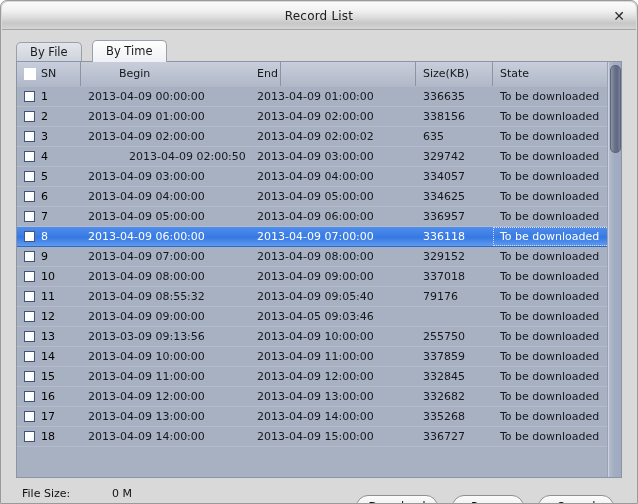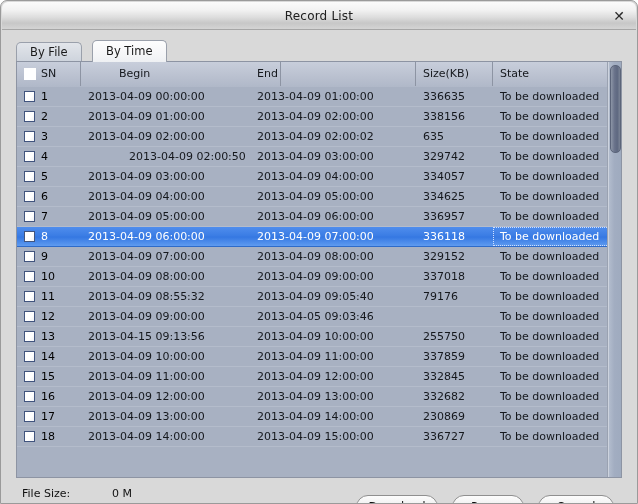--- a/index.html
+++ b/index.html
@@ -412,21 +412,21 @@
           <div class="row">
             <div class="rowcheck"></div>
             <div class="sn-label">12</div>
             <div class="cell" style="left: 64px; width: 169px;">2013-04-09 09:00:00</div>
             <div class="cell" style="left: 233px; width: 166px;">2013-04-05 09:03:46</div>
             <div class="cell state-cell" style="left: 476px; width: 116px;">To be downloaded</div>
           </div>
           <div class="row">
             <div class="rowcheck"></div>
             <div class="sn-label">13</div>
-            <div class="cell" style="left: 64px; width: 169px;">2013-04-15 09:13:56</div>
+            <div class="cell" style="left: 64px; width: 169px;">2013-03-09 09:13:56</div>
             <div class="cell" style="left: 233px; width: 166px;">2013-04-09 10:00:00</div>
             <div class="cell" style="left: 399px; width: 77px;">255750</div>
             <div class="cell state-cell" style="left: 476px; width: 116px;">To be downloaded</div>
           </div>
           <div class="row">
             <div class="rowcheck"></div>
             <div class="sn-label">14</div>
             <div class="cell" style="left: 64px; width: 169px;">2013-04-09 10:00:00</div>
             <div class="cell" style="left: 233px; width: 166px;">2013-04-09 11:00:00</div>
             <div class="cell" style="left: 399px; width: 77px;">337859</div>
@@ -446,21 +446,21 @@
             <div class="cell" style="left: 64px; width: 169px;">2013-04-09 12:00:00</div>
             <div class="cell" style="left: 233px; width: 166px;">2013-04-09 13:00:00</div>
             <div class="cell" style="left: 399px; width: 77px;">332682</div>
             <div class="cell state-cell" style="left: 476px; width: 116px;">To be downloaded</div>
           </div>
           <div class="row">
             <div class="rowcheck"></div>
             <div class="sn-label">17</div>
             <div class="cell" style="left: 64px; width: 169px;">2013-04-09 13:00:00</div>
             <div class="cell" style="left: 233px; width: 166px;">2013-04-09 14:00:00</div>
-            <div class="cell" style="left: 399px; width: 77px;">230869</div>
+            <div class="cell" style="left: 399px; width: 77px;">335268</div>
             <div class="cell state-cell" style="left: 476px; width: 116px;">To be downloaded</div>
           </div>
           <div class="row">
             <div class="rowcheck"></div>
             <div class="sn-label">18</div>
             <div class="cell" style="left: 64px; width: 169px;">2013-04-09 14:00:00</div>
             <div class="cell" style="left: 233px; width: 166px;">2013-04-09 15:00:00</div>
             <div class="cell" style="left: 399px; width: 77px;">336727</div>
             <div class="cell state-cell" style="left: 476px; width: 116px;">To be downloaded</div>
           </div>

